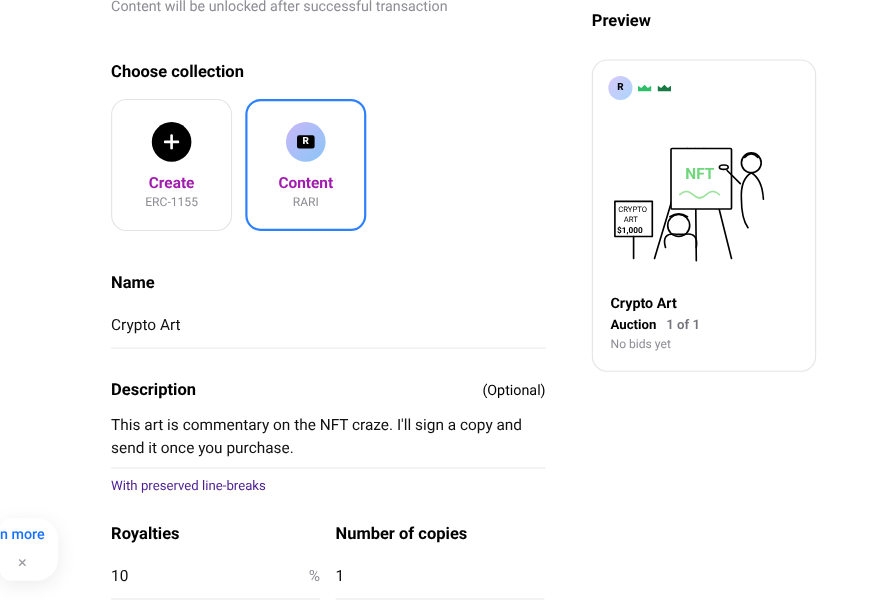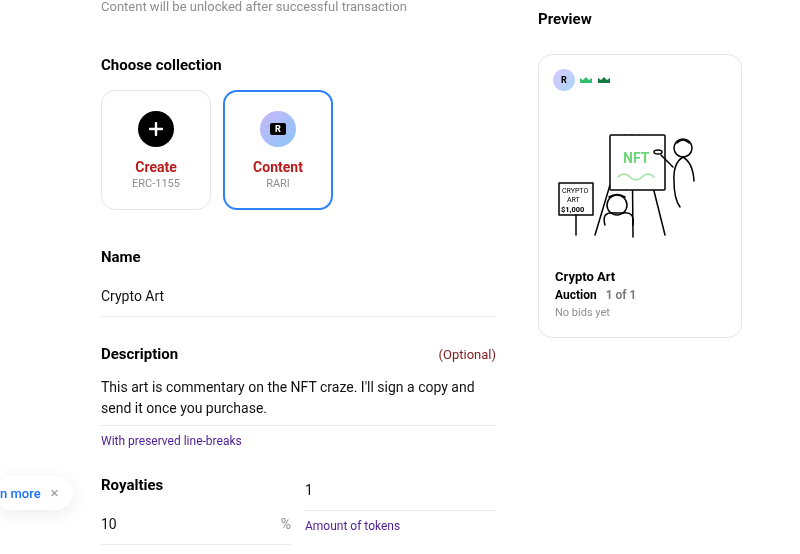--- a/index.html
+++ b/index.html
@@ -9,46 +9,46 @@
   .section-title { font-size: 15px; font-weight: 700; color: #000; margin-bottom: 16px; }
   .collections { display: flex; gap: 12px; margin-bottom: 38px; }
   .collection-card { width: 110px; height: 120px; border-radius: 14px; display: flex; flex-direction: column; align-items: center; justify-content: center; cursor: pointer; background: #fff; }
   .collection-card.unselected { border: 1px solid #e4e4e7; }
   .collection-card.selected { border: 2px solid #2d81ff; }
   .card-icon { width: 36px; height: 36px; border-radius: 50%; margin-bottom: 12px; display: flex; align-items: center; justify-content: center; }
   .icon-create { background: #000; }
   .icon-create svg { display: block; }
   .icon-rarible { background: linear-gradient(135deg, #c9b7f8, #89c6f7); }
   .icon-rarible-inner { width: 16px; height: 12px; background: #000; border-radius: 2px; position: relative; display: flex; align-items: center; justify-content: center; color:#fff; font-size:9px; font-weight:800; }
-  .card-title { font-size: 14px; font-weight: 700; color: #b91c1c; }
+  .card-title { font-size: 14px; font-weight: 700; color: #a21caf; }
   .card-sub { font-size: 11px; color: #8d8d94; margin-top: 2px; }
   .field-block { margin-bottom: 28px; }
   .input-line { border: none; outline: none; font-size: 14px; color: #111; background: transparent; width: 100%; padding: 6px 0; }
   .divider { border: none; border-top: 1px solid #eaeaea; margin-top: 6px; }
   .label-row { display: flex; justify-content: space-between; align-items: baseline; margin-bottom: 14px; }
-  .optional { color: #7f1d1d; font-size: 13px; }
+  .optional { color: #000000; font-size: 13px; }
   .desc-text { font-size: 14px; color: #111; line-height: 1.5; }
   .helper { color: #4c1d95; font-size: 12px; margin-top: 8px; }
   .two-col { display: flex; gap: 14px; }
   .col { flex: 0 0 190px; }
   .royalty-row { display: flex; align-items: center; justify-content: space-between; }
   .pct { color: #8d8d94; font-size: 14px; }
   .preview-wrap { position: absolute; left: 538px; top: 10px; }
   .preview-title { font-size: 15px; font-weight: 700; margin-bottom: 26px; }
   .preview-card { width: 204px; border: 1px solid #e4e4e7; border-radius: 14px; padding: 14px 16px 18px; }
   .badge-row { display: flex; align-items: center; gap: 4px; margin-bottom: 14px; margin-left:-2px; }
   .badge-circle { width: 22px; height: 22px; border-radius: 50%; background: linear-gradient(135deg,#d9c9fb,#a9d5fa); display:flex; align-items:center; justify-content:center; font-size:9px; font-weight:800; color:#000; }
   .badge-mini { width: 14px; height: 10px; display:flex; align-items:center; justify-content:center; }
   .art { width: 170px; height: 140px; margin: 0 auto 24px; position: relative; }
   .preview-name { font-size: 13px; font-weight: 700; color:#000; margin-bottom:4px; }
   .preview-meta { font-size: 12px; margin-bottom:4px; }
   .preview-meta .auction { font-weight:700; color:#000; }
   .preview-meta .edition { color:#74747c; font-weight:600; margin-left:6px; }
   .preview-bids { font-size: 11px; color:#8d8d94; }
-  .toast { position: absolute; left: 0; bottom: 44px; background: #fff; border-radius: 10px 20px 20px 10px; box-shadow: 0 4px 18px rgba(0,0,0,0.08); padding: 8px 12px 8px 0; display:flex; align-items:center; gap:8px; }
+  .toast { position: absolute; left: 0; bottom: 26px; background: #fff; border-radius: 10px 20px 20px 10px; box-shadow: 0 4px 18px rgba(0,0,0,0.08); padding: 8px 12px 8px 0; display:flex; align-items:center; gap:8px;flex-direction:column; }
   .toast-link { color: #1971ff; font-size: 13px; font-weight: 500; }
   .toast-x { color: #9c9ca3; font-size: 15px; cursor:pointer; padding: 0 2px; }
 </style>
 </head>
 <body>
 
 <div class="main">
   <div class="unlock-note">Content will be unlocked after successful transaction</div>
 
   <div class="section-title">Choose collection</div>
@@ -92,20 +92,21 @@
     <div class="col">
       <div class="section-title">Royalties</div>
       <div class="royalty-row">
         <input class="input-line" style="flex: 1 1 0%;" value="10">
         <span class="pct">%</span>
       </div>
       <hr class="divider">
       <div class="helper">Suggested: 10%, 20%, 30%</div>
     </div>
     <div class="col">
+      <div class="section-title">Number of copies</div>
       <input class="input-line" value="1" style="">
       <hr class="divider">
       <div class="helper">Amount of tokens</div>
     </div>
   </div>
 </div>
 
 <div class="preview-wrap">
   <div class="preview-title">Preview</div>
   <div class="preview-card">

